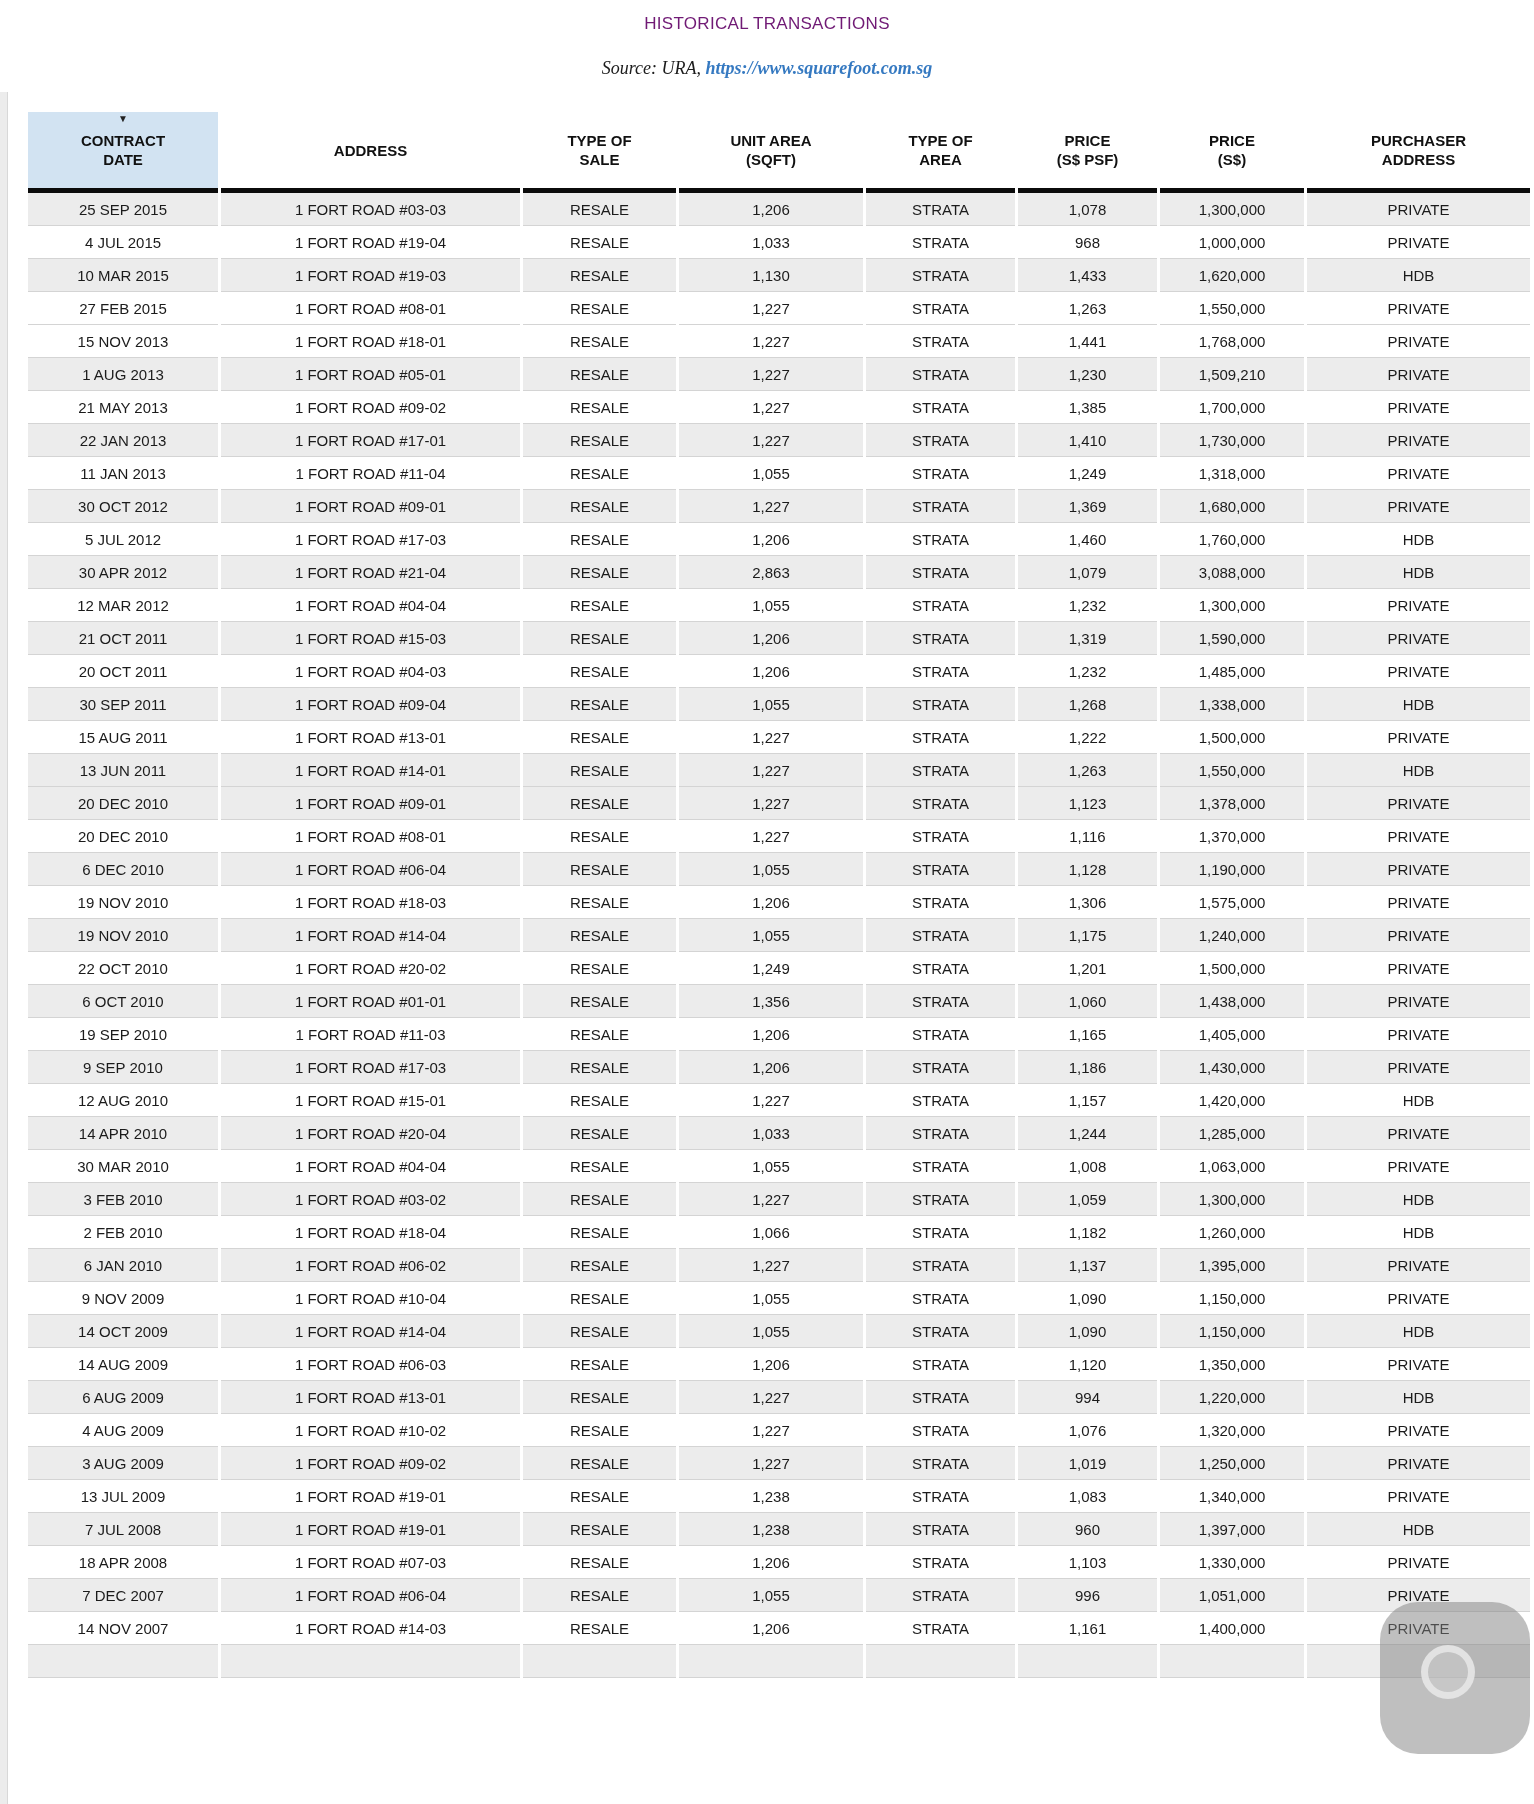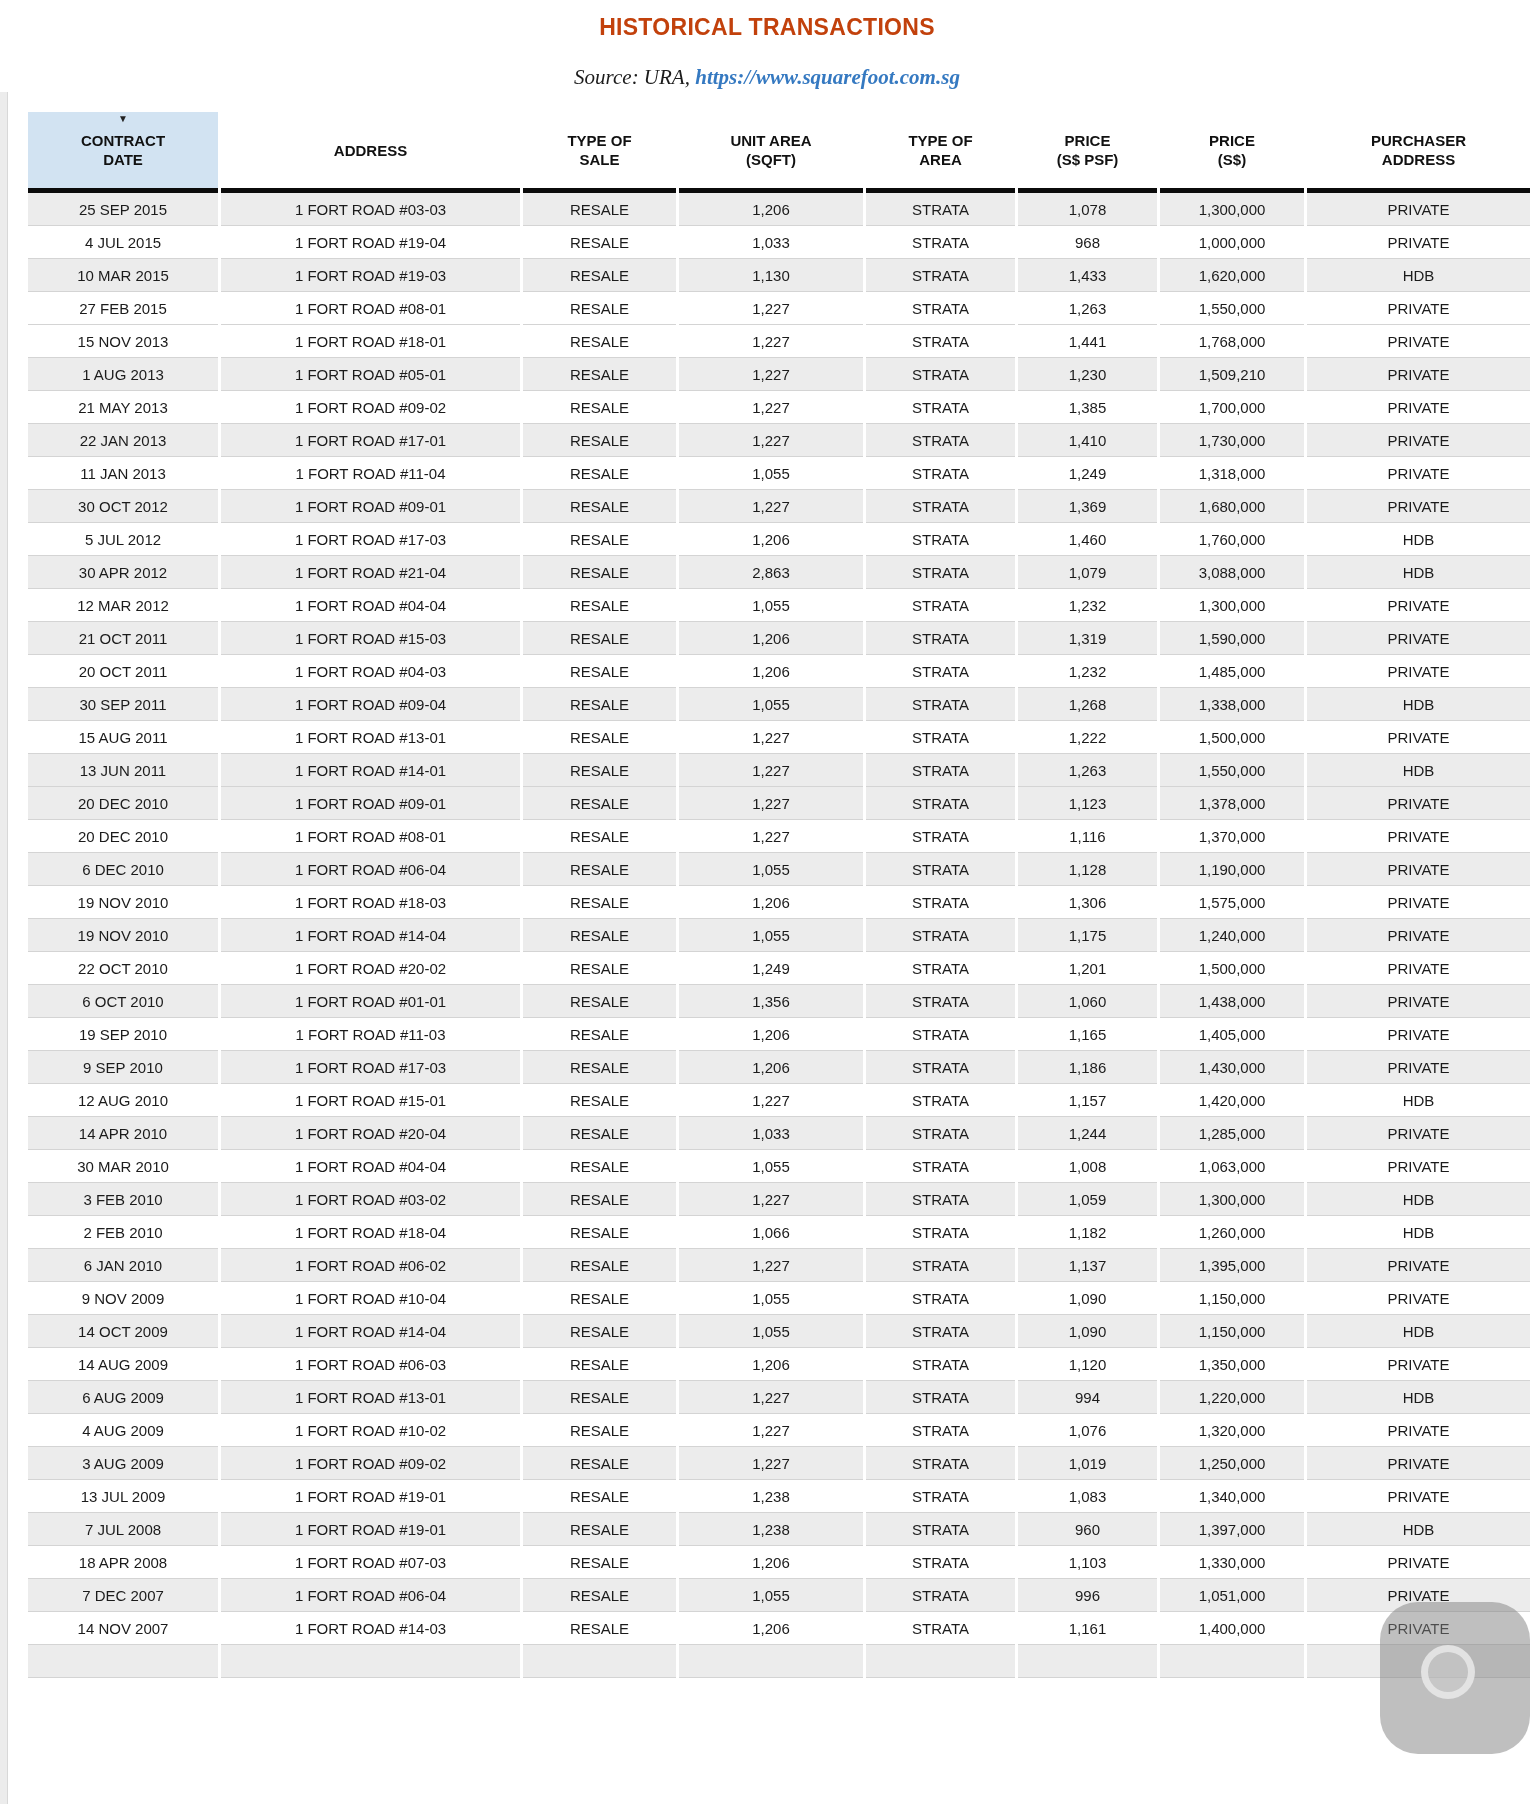--- a/index.html
+++ b/index.html
@@ -1,23 +1,23 @@
 <!DOCTYPE html>
 <html><head>
 <meta charset="utf-8">
 <style>
   * { margin:0; padding:0; box-sizing:border-box; }
   html,body { width:1534px; height:1804px; background:#ffffff; overflow:hidden;
     font-family:"Liberation Sans","DejaVu Sans",sans-serif; }
   .left-strip { position:absolute; left:0; top:92px; width:8px; height:1712px;
     background:#ececec; border-right:1px solid #d8d8d8; }
   .page-header { padding-top:14px; height:112px; text-align:center; }
-  .page-title { font-size:23px; font-weight:bold; color:#c2410c; letter-spacing:.3px; }
+  .page-title { font-size:17px; font-weight:normal; color:#701a75; letter-spacing:.3px; }
   .source-line { margin-top:24px; font-family:"Liberation Serif","DejaVu Serif",serif;
-    font-style:italic; font-size:21px; color:#1c1c1c; }
+    font-style:italic; font-size:18px; color:#1c1c1c; }
   .source-line a { color:#3579c1; font-weight:bold; text-decoration:none; }
   table.tx { margin-left:25px; border-collapse:separate; border-spacing:3px 0;
     table-layout:fixed; width:1508px; }
   thead th { height:81px; vertical-align:middle; text-align:center;
     font-size:15px; font-weight:bold; color:#111; line-height:19px;
     border-bottom:5px solid #0b0b0b; background:#ffffff; position:relative; }
   thead th.sorted { background:#d2e3f2; }
   .sort-arrow { position:absolute; top:2px; left:0; right:0; text-align:center;
     font-size:10px; color:#222; line-height:10px; }
   .hl { min-height:0; }

